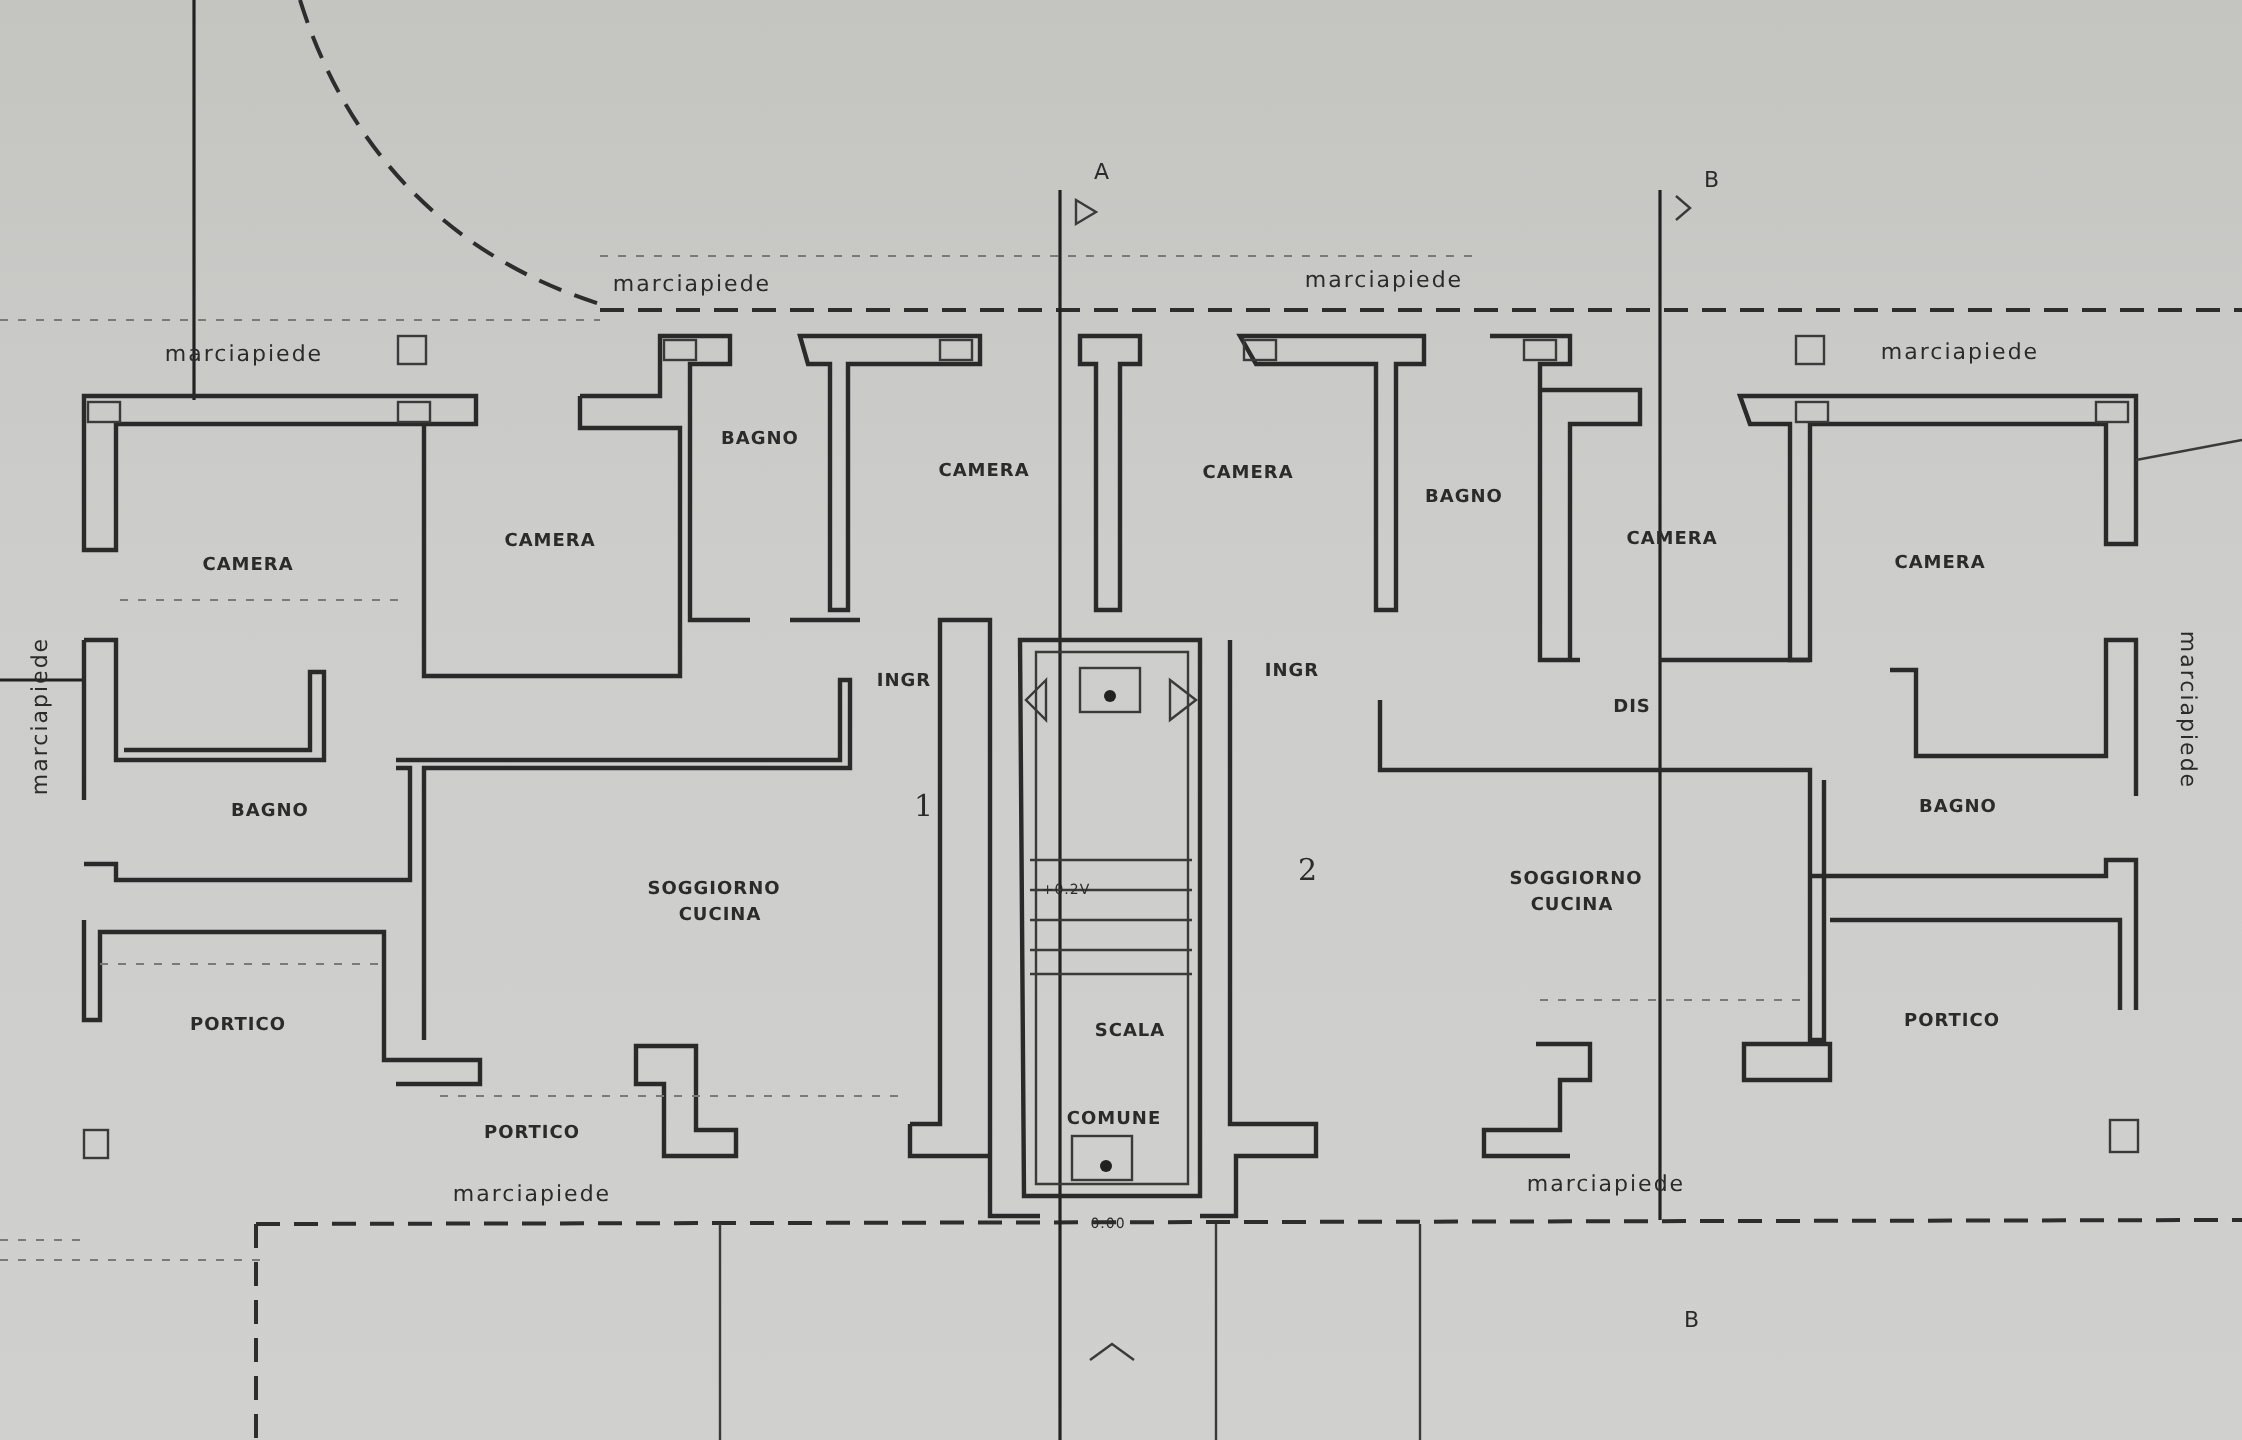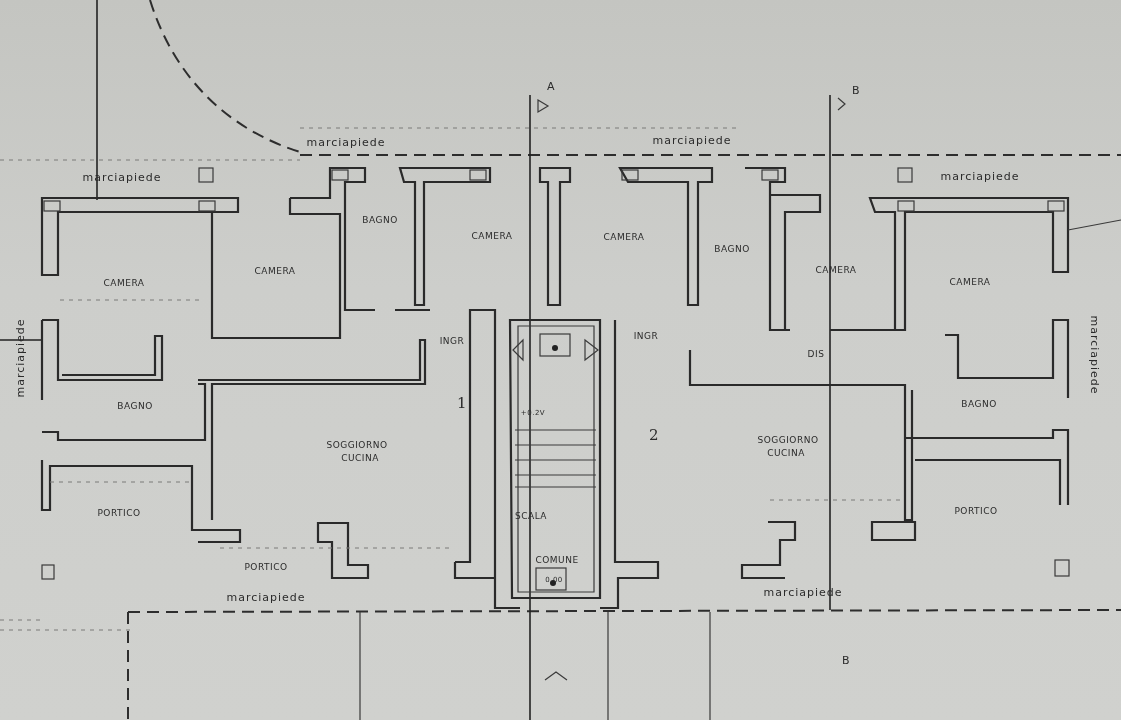--- a/index.html
+++ b/index.html
@@ -16,26 +16,26 @@
   .wall { fill: none; stroke: #2a2a2a; stroke-width: 2.2; stroke-linejoin: miter; }
   .thin { fill: none; stroke: #3a3a3a; stroke-width: 1.2; }
   .dash { fill: none; stroke: #2d2d2d; stroke-width: 2; stroke-dasharray: 12 7; }
   .faint { fill: none; stroke: #7a7a78; stroke-width: 1; stroke-dasharray: 4 5; }
   .axis { stroke: #222; stroke-width: 1.6; fill: none; }
   .lbl {
     position: absolute; color: #2b2b2b; white-space: nowrap;
     font-family: "DejaVu Sans", sans-serif; transform: translate(-50%, -50%);
     letter-spacing: 0.5px;
   }
-  .room { font-size: 9px; font-weight: normal; text-transform: uppercase; }
+  .room { font-size: 9px; font-weight: bold; text-transform: uppercase; }
   .walk { font-size: 11px; letter-spacing: 1px; }
   .num { font-size: 15px; font-family: "DejaVu Serif", serif; }
   .vert { transform: translate(-50%, -50%) rotate(-90deg); }
   .vert-r { transform: translate(-50%, -50%) rotate(90deg); }
-  .small { font-size: 7px; }
+  .small { font-size: 7px; margin-top: 32px; }
 </style>
 </head>
 <body>
 
 <div class="sheet">
   <svg width="1121" height="720" viewBox="0 0 1121 720">
 
     <line class="faint" x1="0" y1="160" x2="300" y2="160"></line>
     <line class="faint" x1="300" y1="128" x2="740" y2="128"></line>
     <line class="faint" x1="0" y1="630" x2="130" y2="630"></line>
@@ -145,21 +145,21 @@
   <div class="lbl room" style="left:275px; top:271px">CAMERA</div>
   <div class="lbl room" style="left:380px; top:220px">BAGNO</div>
   <div class="lbl room" style="left:492px; top:236px">CAMERA</div>
   <div class="lbl room" style="left:452px; top:341px">INGR</div>
   <div class="lbl room" style="left:135px; top:406px">BAGNO</div>
   <div class="lbl room" style="left:357px; top:445px">SOGGIORNO</div>
   <div class="lbl room" style="left:360px; top:458px">CUCINA</div>
   <div class="lbl room" style="left:119px; top:513px">PORTICO</div>
   <div class="lbl room" style="left:266px; top:567px">PORTICO</div>
 
-  <div class="lbl room" style="left:531px; top:516px">SCALA</div>
+  <div class="lbl room" style="left:565px; top:516px">SCALA</div>
   <div class="lbl room" style="left:557px; top:560px">COMUNE</div>
   <div class="lbl small" style="left:533px; top:413px">+0.2V</div>
   <div class="lbl small" style="left:554px; top:580px">0.00</div>
 
   <div class="lbl room" style="left:624px; top:237px">CAMERA</div>
   <div class="lbl room" style="left:732px; top:249px">BAGNO</div>
   <div class="lbl room" style="left:836px; top:270px">CAMERA</div>
   <div class="lbl room" style="left:970px; top:282px">CAMERA</div>
   <div class="lbl room" style="left:646px; top:336px">INGR</div>
   <div class="lbl room" style="left:816px; top:354px">DIS</div>

